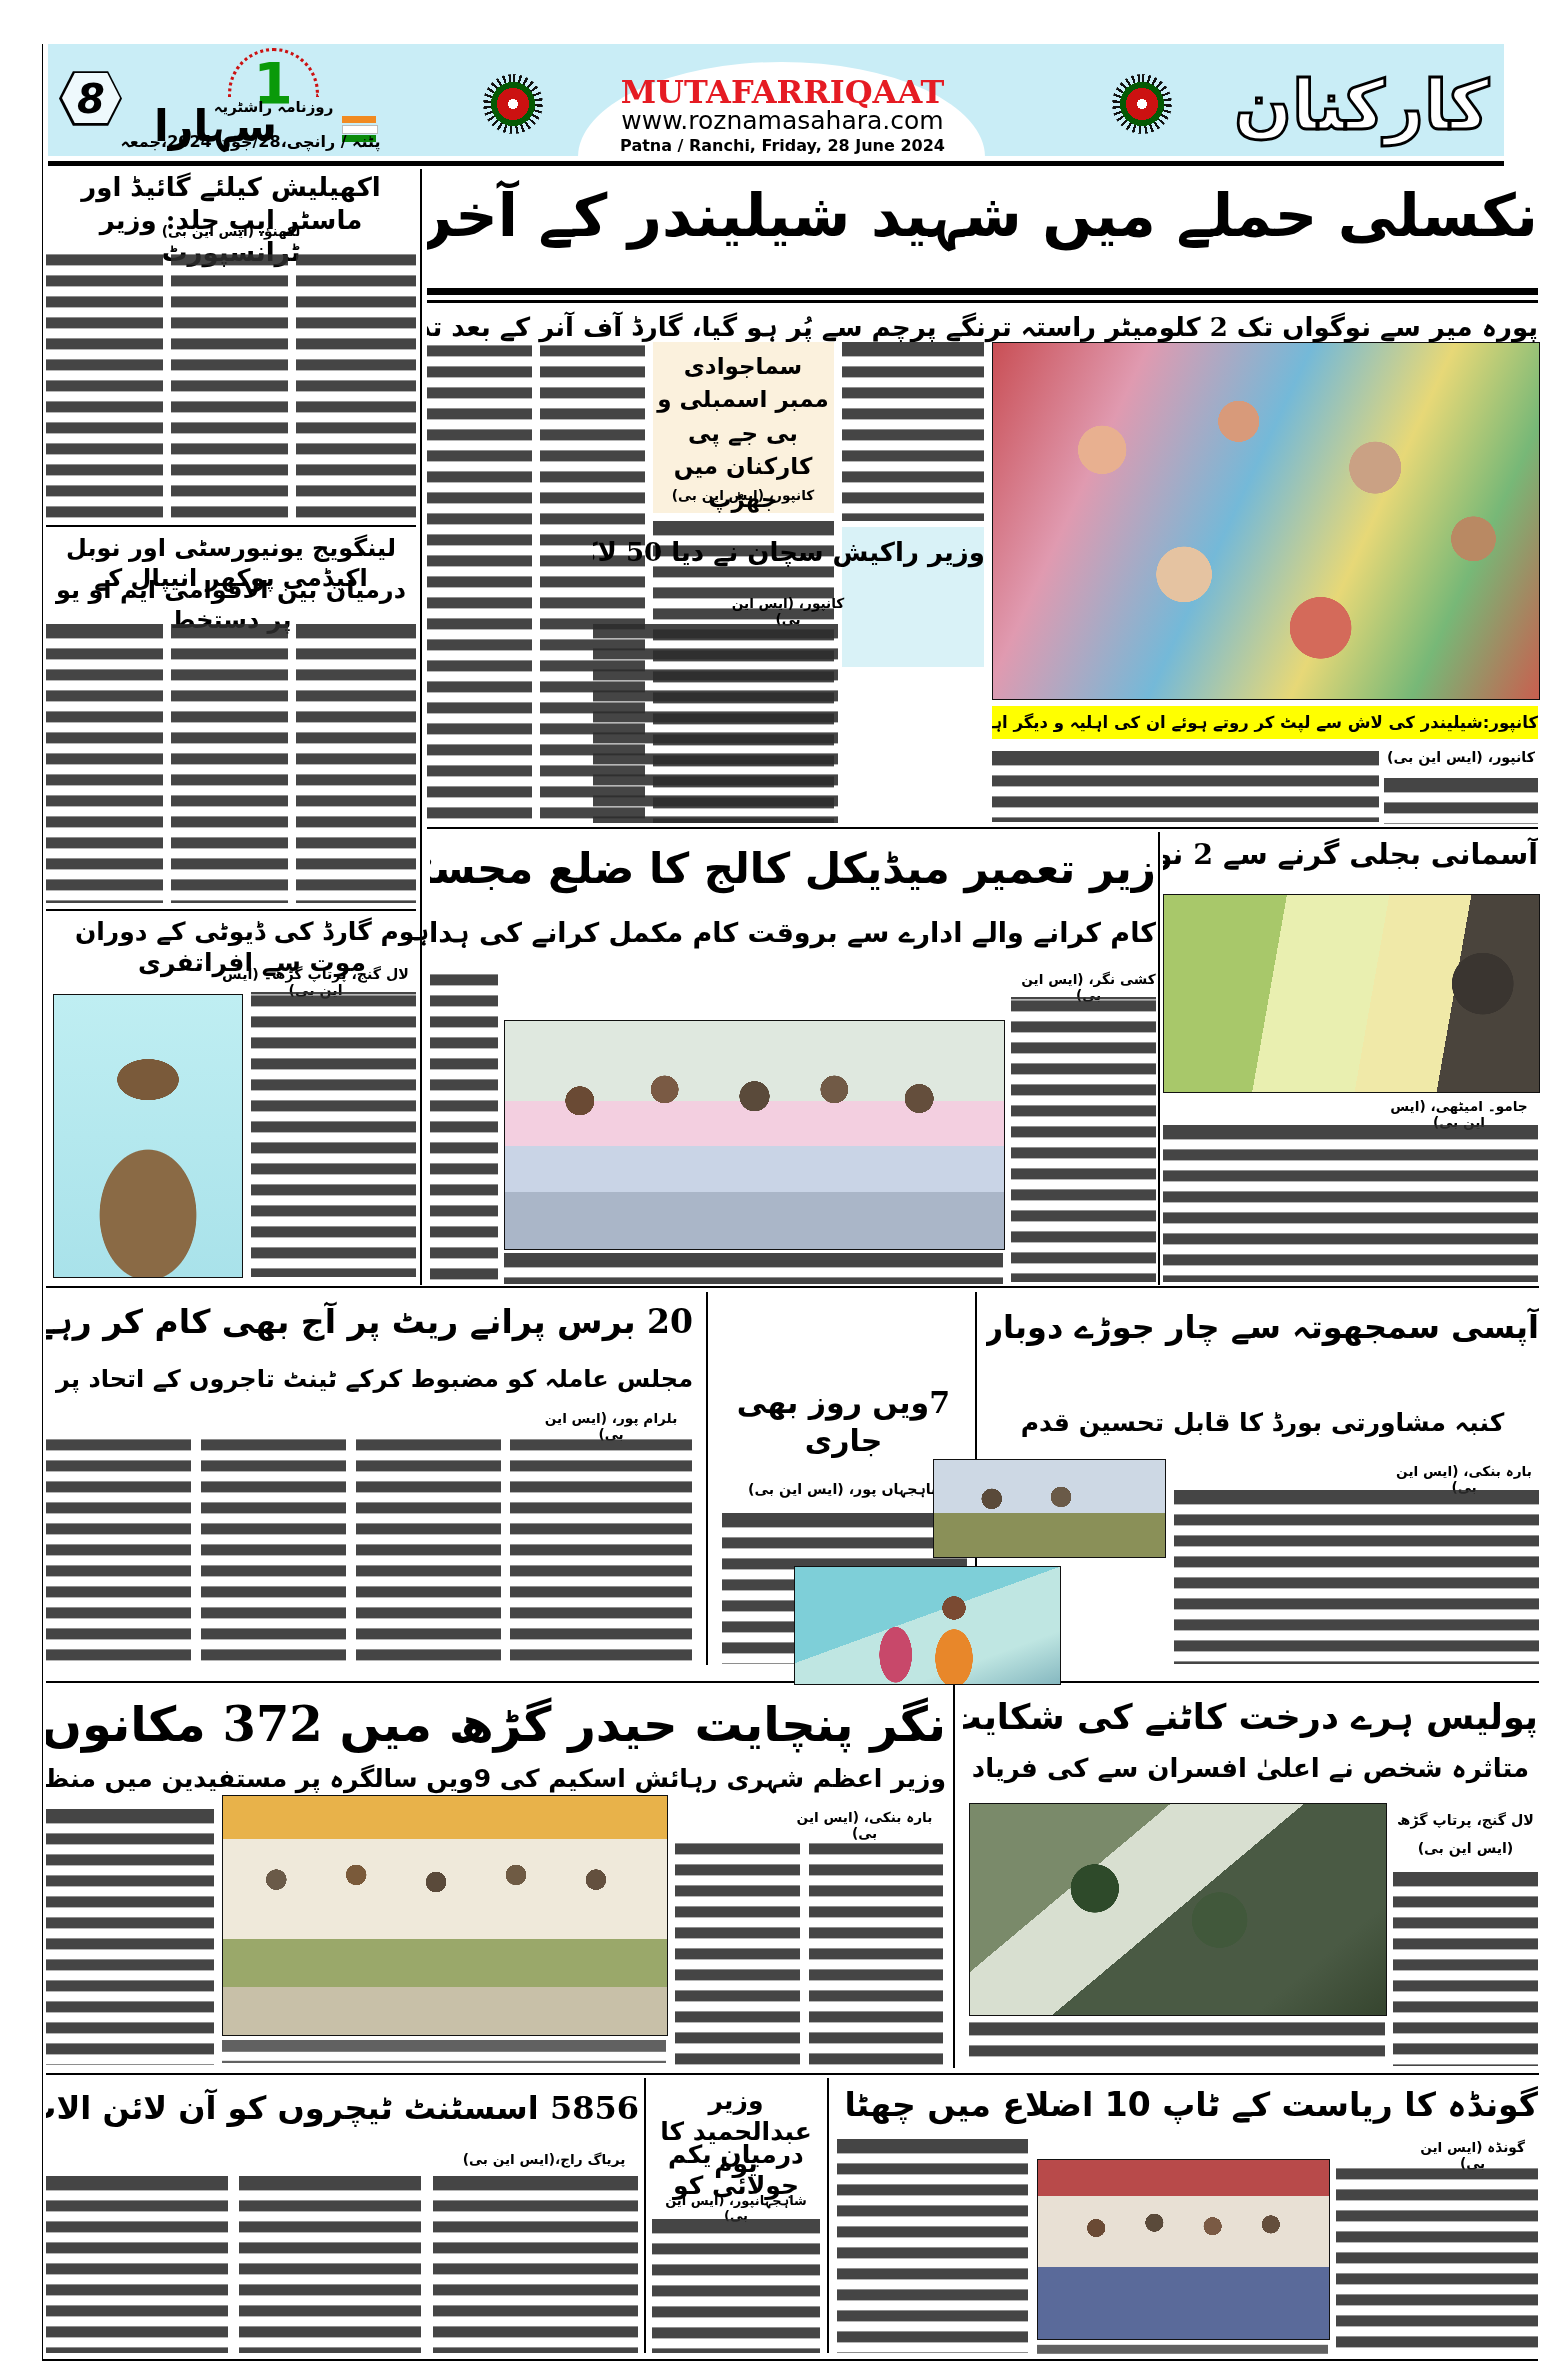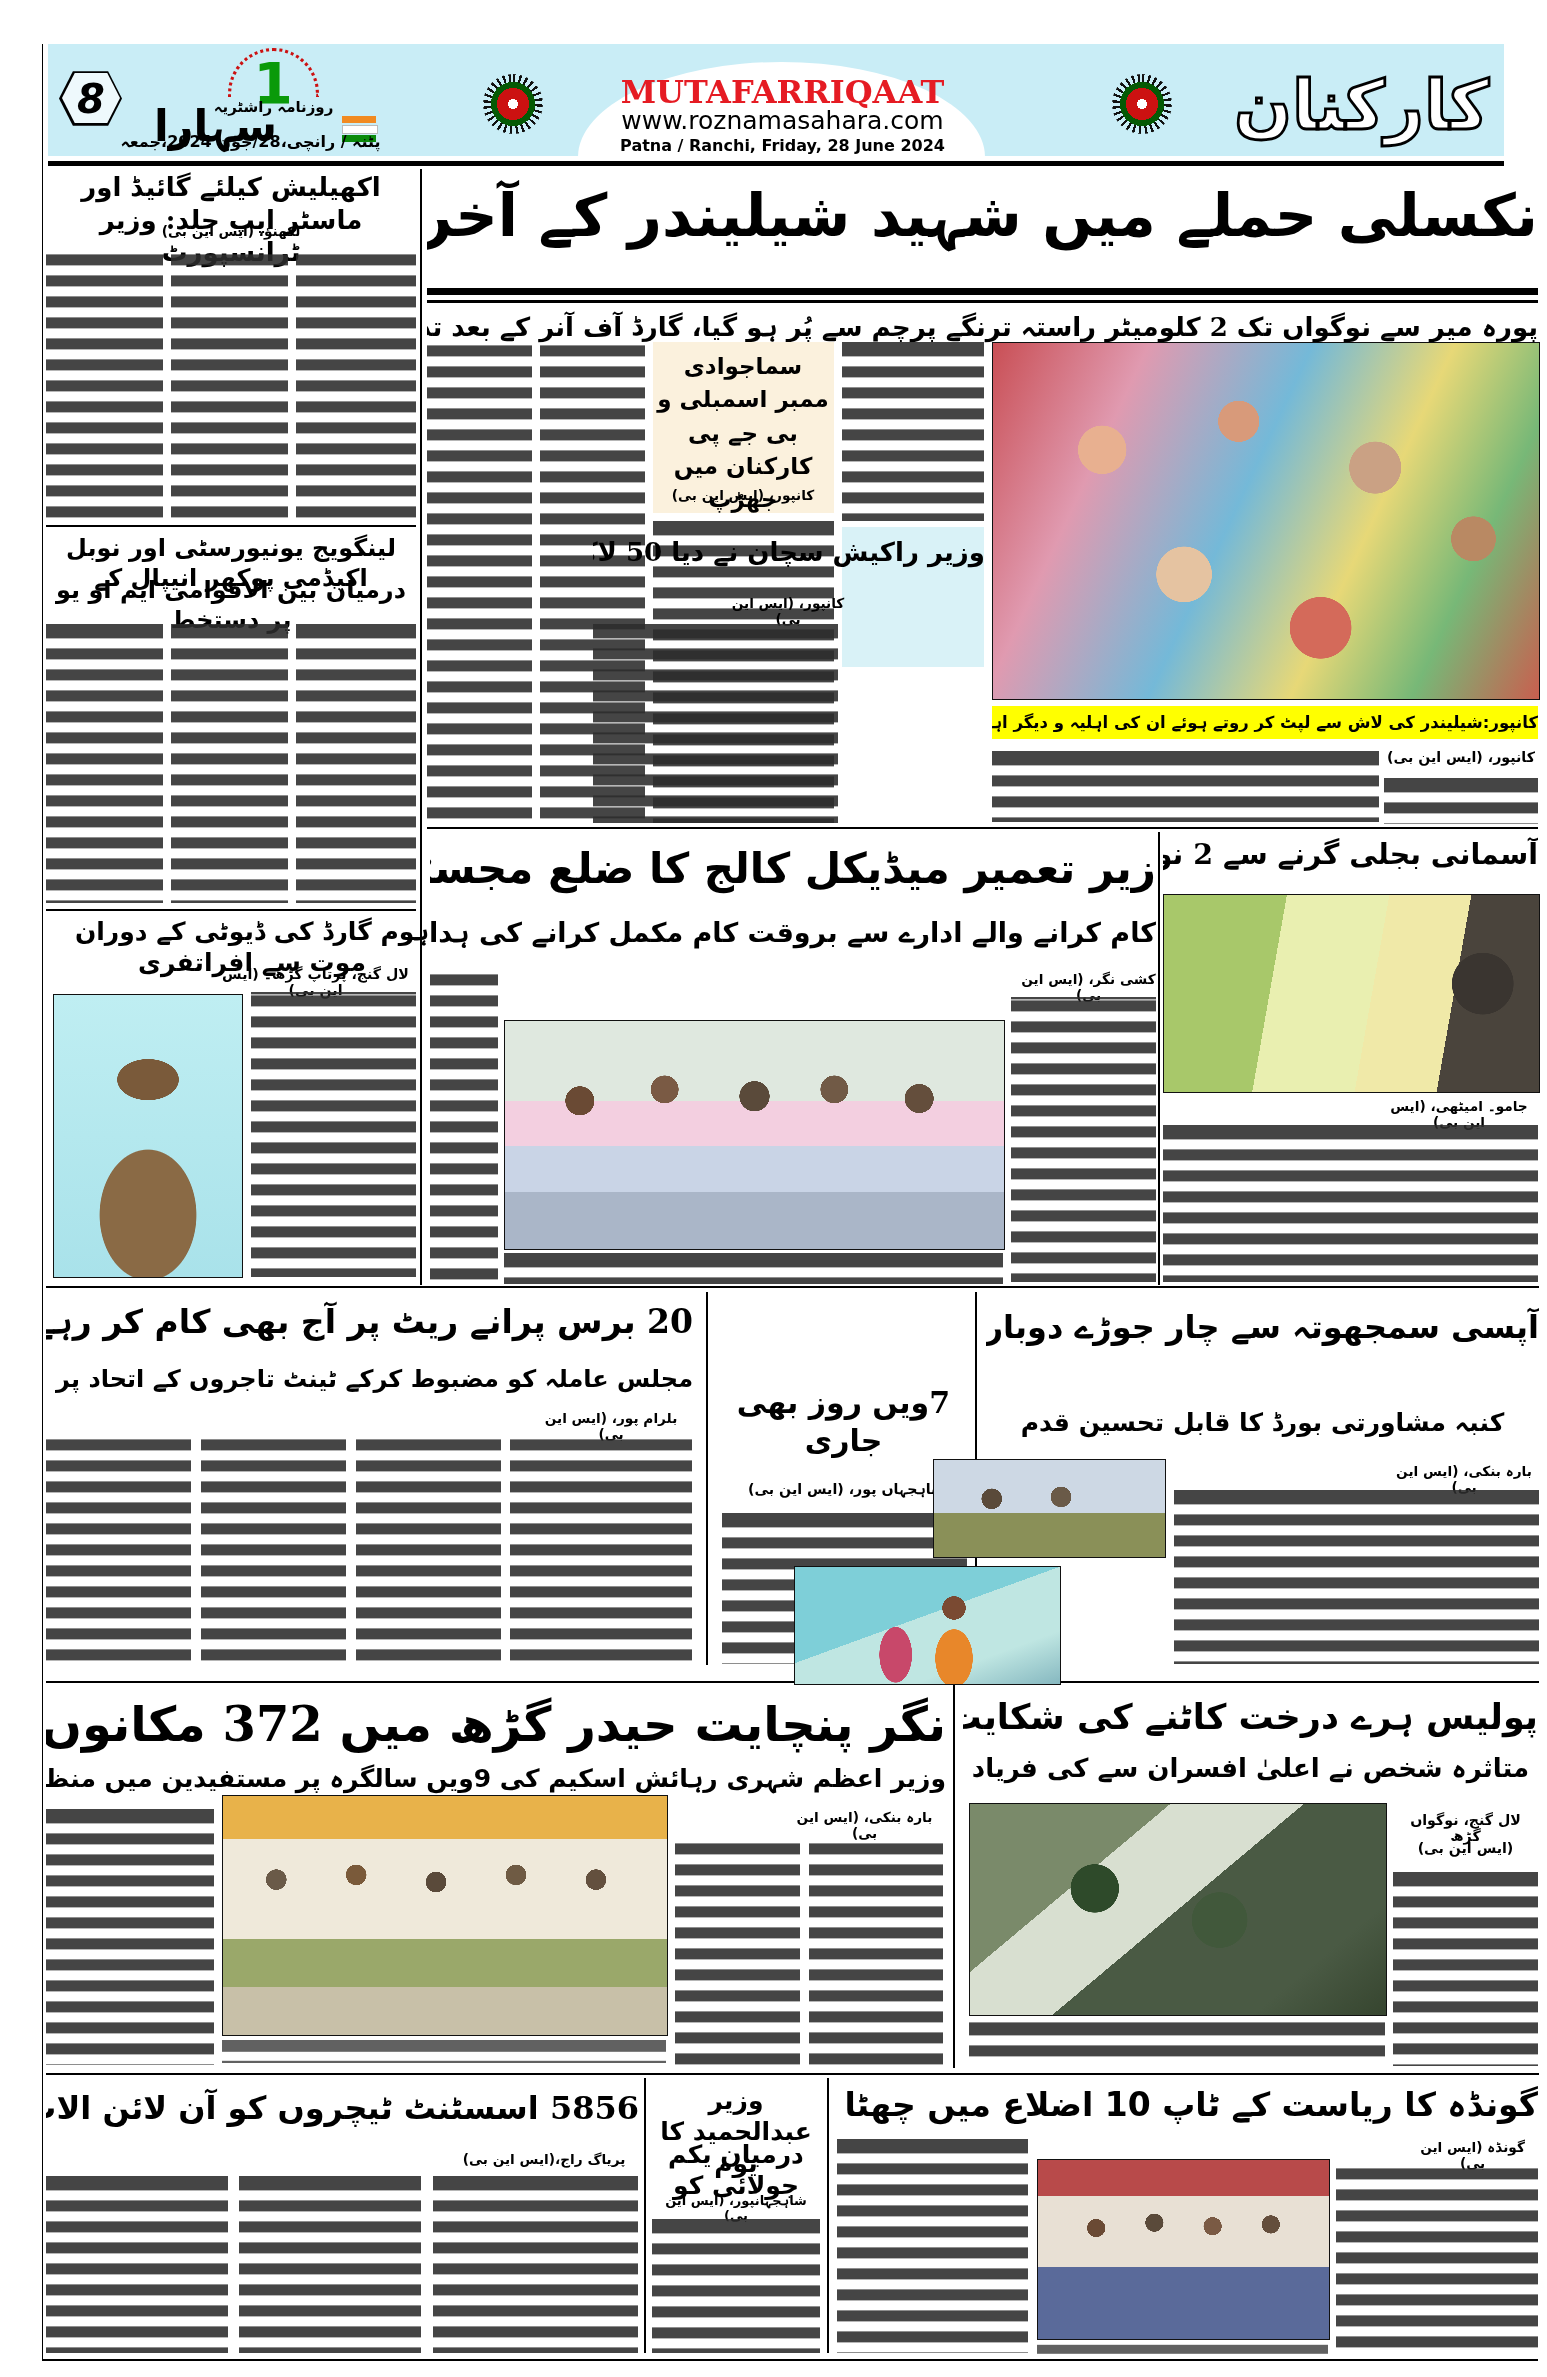--- a/index.html
+++ b/index.html
@@ -209,21 +209,21 @@
   <div class="abs sim-light" style="left:222px;top:2040px;width:444px;height:23px;"></div>
 
   <div class="abs rule-v" style="left:953px;top:1685px;height:383px;"></div>
   <div class="abs rtl hl" style="left:963px;top:1689px;width:575px;font-size:35px;line-height:1.6;white-space:nowrap;overflow:hidden;">پولیس ہرے درخت کاٹنے کی شکایت نہیں سن رہی ہے</div>
   <div class="abs rtl hl naskh" style="left:963px;top:1752px;width:575px;font-size:26px;white-space:nowrap;overflow:hidden;">متاثرہ شخص نے اعلیٰ افسران سے کی فریاد</div>
   <div class="abs photo" style="left:969px;top:1803px;width:416px;height:211px;
               background:
                 radial-gradient(circle 40px at 30% 40%, #2e4a2a 0 60%, transparent 61%),
                 radial-gradient(circle 46px at 60% 55%, #41583b 0 60%, transparent 61%),
                 linear-gradient(140deg,#7a8a6a 0 30%,#d8dfd0 30% 50%,#4a5a44 50% 80%,#36452f 100%);"></div>
-  <div class="abs rtl byline" style="left:1393px;top:1812px;width:145px;font-size:14.2px;">لال گنج، نوگواں گڑھ</div>
+  <div class="abs rtl byline" style="left:1393px;top:1812px;width:145px;font-size:14.2px;">لال گنج، پرتاپ گڑھ</div>
   <div class="abs rtl byline" style="left:1393px;top:1840px;width:145px;font-size:14.2px;">(ایس این بی)</div>
   <div class="abs sim" style="left:1393px;top:1872px;width:145px;height:194px;"></div>
   <div class="abs sim" style="left:969px;top:2021px;width:416px;height:44px;"></div>
 
   <div class="abs rule-h" style="left:46px;top:2073px;width:1493px;height:2.3px;"></div>
 
   <div class="abs rtl hl" style="left:46px;top:2081px;width:593px;font-size:32px;line-height:1.7;white-space:nowrap;overflow:hidden;">5856 اسسٹنٹ ٹیچروں کو آن لائن الاٹ کیا جائے گا اسکول</div>
   <div class="abs rtl byline" style="left:450px;top:2151px;width:188px;font-size:13.7px;">پریاگ راج،(ایس این بی)</div>
   <div class="abs sim" style="left:46px;top:2176px;width:182px;height:177px;"></div>
   <div class="abs sim" style="left:239px;top:2176px;width:182px;height:177px;"></div>

